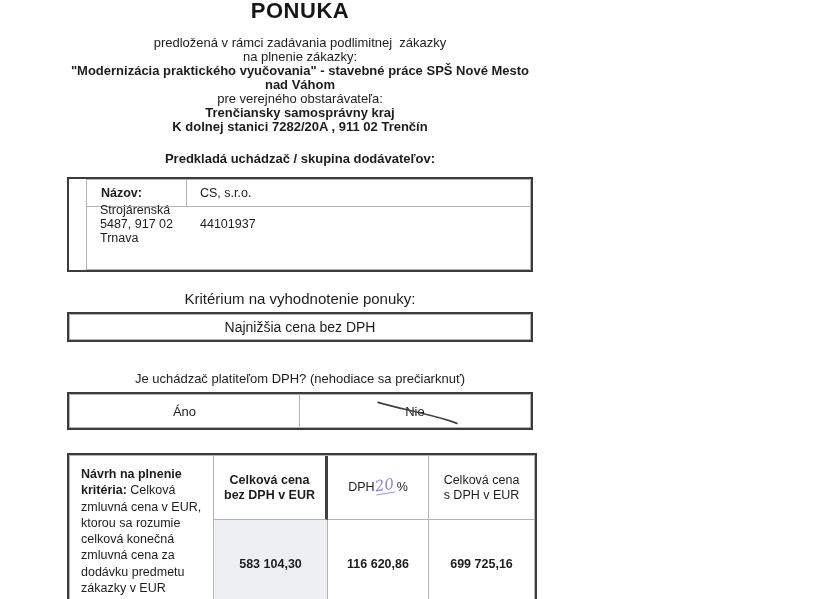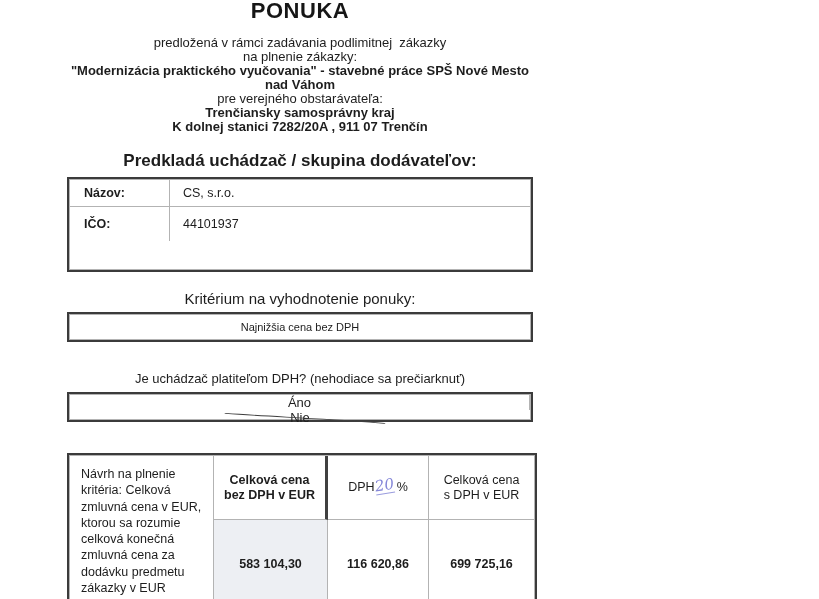--- a/index.html
+++ b/index.html
@@ -18,41 +18,41 @@
   .doc-title {
     top: -2px;
     font-size: 22px;
     font-weight: bold;
     letter-spacing: 0.5px;
     color: #161616;
   }
   .txt { font-size: 13px; line-height: 14px; white-space: pre-wrap; }
   .intro-block { top: 36px; }
   .authority-block { top: 92px; }
-  .bidder-heading { top: 151px; font-size: 17px; }
+  .bidder-heading { top: 151px; font-size: 13px; }
 
   
   .tbl { position: absolute; left: 0; border: 2px solid #3b3b3b; background: #fff; }
   .tbl-inner { border: 1px solid #b3b3b3; width: 100%; height: 100%; }
 
   
-  .company-tbl { top: 177px; width: 466px; }
+  .company-tbl { top: 177px; width: 466px; padding-left: 17px; }
   .company-grid { display: grid; grid-template-columns: 100px 1fr; grid-template-rows: 26px 35px 28px; }
   .company-grid .cell { display: flex; align-items: center; font-size: 12.5px; }
   .company-grid .lbl { padding-left: 14px; font-weight: bold; border-right: 1px solid #b3b3b3; }
   .company-grid .val { padding-left: 13px; }
   .company-grid .r2 { border-top: 1px solid #b3b3b3; }
 
   .crit-heading { top: 290px; font-size: 15px; }
   .crit-tbl { top: 312px; width: 466px; }
-  .crit-cell { height: 26px; display: flex; align-items: center; justify-content: center; font-size: 11px; }
+  .crit-cell { height: 26px; display: flex; align-items: center; justify-content: center; font-size: 14px; }
 
   .vat-heading { top: 371px; font-size: 13px; }
   .vat-tbl { top: 392px; width: 466px; }
-  .vat-grid { display: grid; grid-template-columns: 1fr; height: 26px; }
+  .vat-grid { display: grid; grid-template-columns: 1fr 1fr; height: 34px; }
   .vat-grid .cell { display: flex; align-items: center; justify-content: center; font-size: 13px; }
   .vat-yes { border-right: 1px solid #b3b3b3; }
   .vat-no { position: relative; }
   .strike-svg { position: absolute; left: 0; top: 0; width: 100%; height: 100%; }
 
   
   .price-tbl { top: 453px; width: 470px; height: 158px; }
   .price-grid {
     display: grid;
     grid-template-columns: 144px 114px 101px 1fr;
@@ -60,21 +60,21 @@
     height: 100%;
   }
   .price-grid .cell { font-size: 12.5px; }
   .crit-desc-cell {
     grid-row: 1 / 3;
     border-right: 1px solid #b3b3b3;
     padding: 10px 5px 0 11px;
     font-size: 12px;
     line-height: 16.3px;
   }
-  .crit-desc-cell .head { font-weight: normal; }
+  .crit-desc-cell .head { font-weight: bold; }
   .hdr { display: flex; align-items: center; justify-content: center; text-align: center; border-bottom: 1px solid #b3b3b3; line-height: 15px; }
   .hdr.c2 { font-weight: bold; border-right: 3px solid #404040; padding: 0 8px; }
   .hdr.c3 { border-right: 1px solid #b3b3b3; }
   .hdr.c4 { padding: 12px 14px; }
   .valcell { display: flex; align-items: center; justify-content: center; font-weight: bold; }
   .valcell.c2 { border-right: 1px solid #b3b3b3; background: #edeff3; }
   .valcell.c3 { border-right: 1px solid #b3b3b3; }
   .handwritten {
     display: inline-block;
     font-family: "DejaVu Serif", serif;
@@ -98,30 +98,30 @@
 
   <div class="abs intro-block center">
     <div class="txt">predložená v rámci zadávania podlimitnej  zákazky</div>
     <div class="txt">na plnenie zákazky:</div>
     <div class="txt bold">"Modernizácia praktického vyučovania" - stavebné práce SPŠ Nové Mesto nad Váhom</div>
   </div>
 
   <div class="abs authority-block center">
     <div class="txt">pre verejného obstarávateľa:</div>
     <div class="txt bold">Trenčiansky samosprávny kraj</div>
-    <div class="txt bold">K dolnej stanici 7282/20A , 911 07 Trenčín</div>
+    <div class="txt bold">K dolnej stanici 7282/20A , 911 02 Trenčín</div>
   </div>
 
   <div class="abs bidder-heading center bold">Predkladá uchádzač / skupina dodávateľov:</div>
 
   <div class="tbl company-tbl">
     <div class="tbl-inner company-grid">
       <div class="cell lbl">Názov:</div>
       <div class="cell val">CS, s.r.o.</div>
-      <div class="cell lbl r2">IČO:</div>
+      <div class="cell val r2">Strojárenská 5487, 917 02 Trnava</div>
       <div class="cell val r2">44101937</div>
     </div>
   </div>
 
   <div class="abs crit-heading center">Kritérium na vyhodnotenie ponuky:</div>
 
   <div class="tbl crit-tbl">
     <div class="tbl-inner crit-cell">Najnižšia cena bez DPH</div>
   </div>
 

